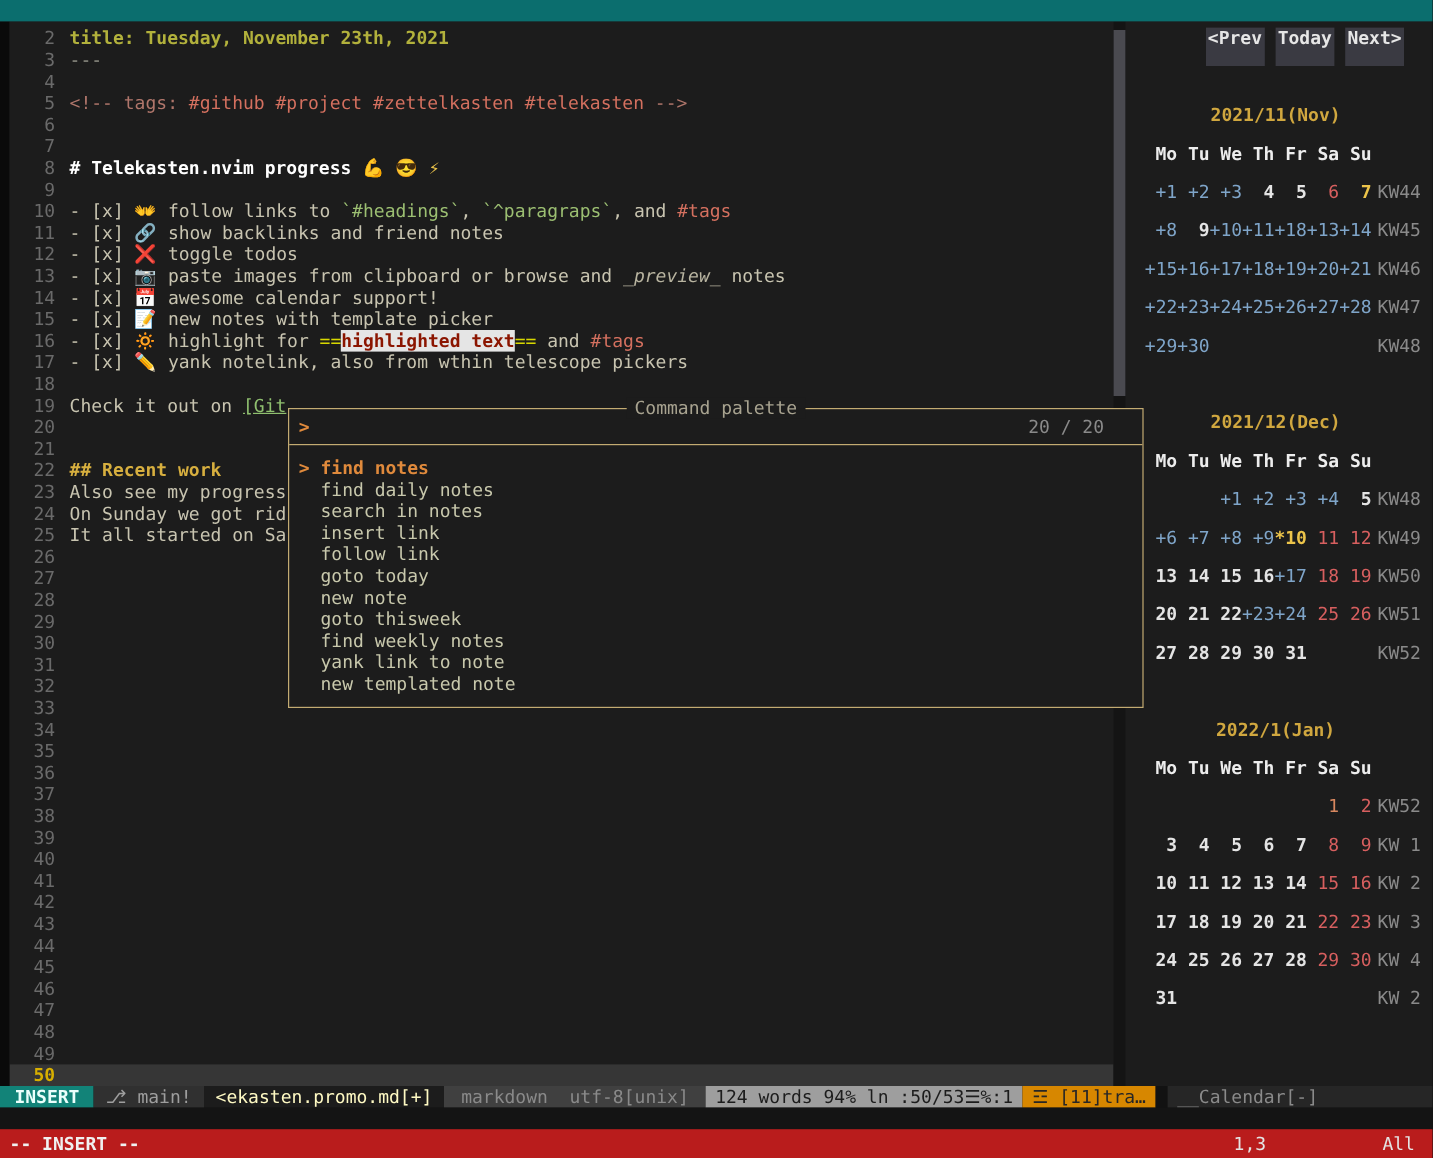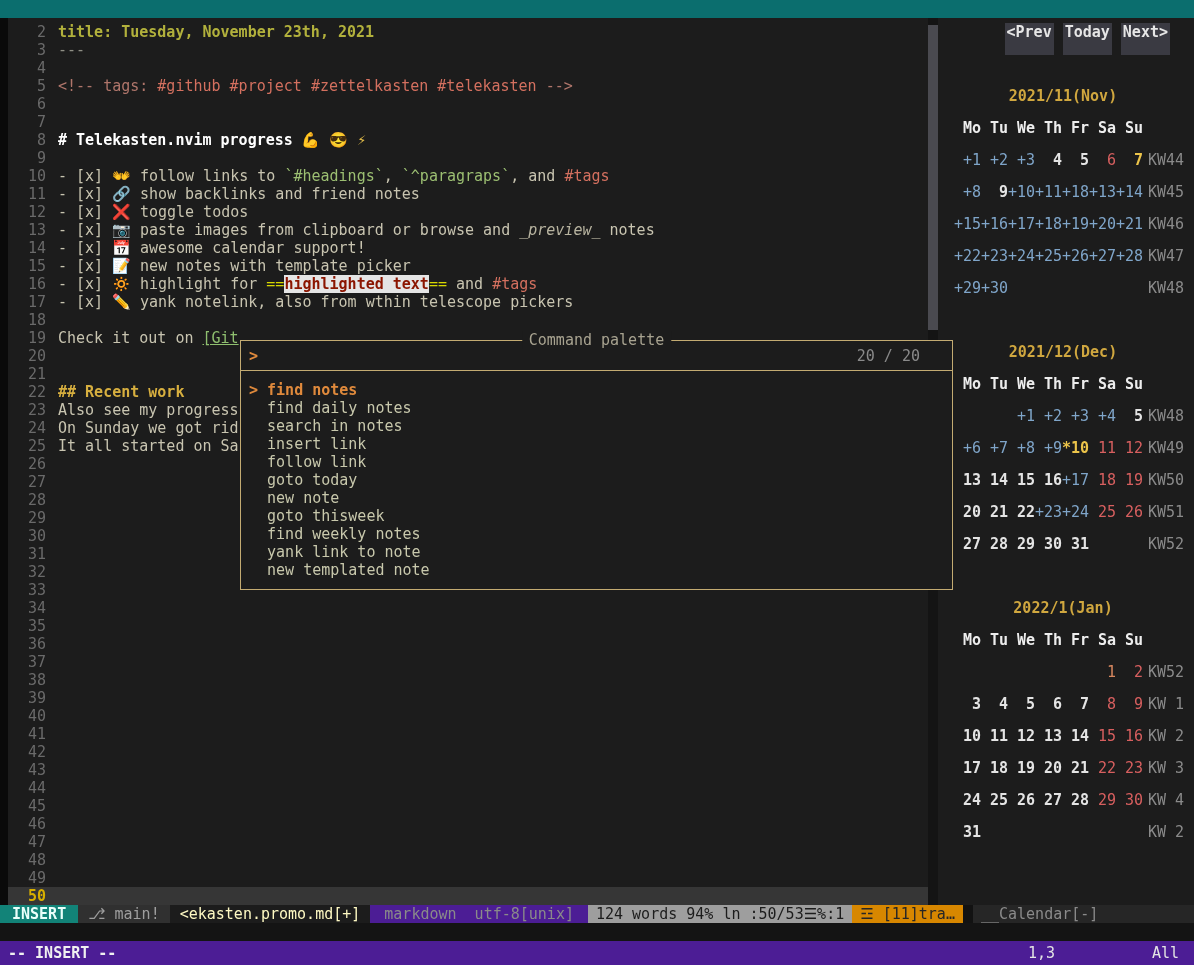--- a/index.html
+++ b/index.html
@@ -60,28 +60,28 @@
   .pcounter { margin-left:auto; margin-right:24px; color:#8a8a8a; }
   #palette-results { padding-top:10px; }
   .pitem { height:18px; white-space:pre; color:#c8c8ac; padding-left:8px; }
   .pitem.sel { color:#e08a3c; font-weight:bold; }
   
   #statusbar { position:absolute; left:0; top:905px; width:100%; height:18px; display:flex; background:#121212; white-space:pre; }
   .seg { display:inline-block; height:18px; }
   .smode { background:#128378; color:#eafffb; font-weight:bold; padding:0 12px; }
   .sbranch { background:#303030; color:#9e9e9e; padding:0 10px; }
   .sfile { background:#1c1c1c; color:#fef9c3; padding:0 10px; }
-  .sftype { background:#4c1d95; color:#8a8a8a; padding:0 14px; }
+  .sftype { background:#404040; color:#8a8a8a; padding:0 14px; }
   .spos { background:#9e9e9e; color:#1c1c1c; padding:0 8px; }
   .swarn { background:#d78700; color:#262626; padding:0 8px; }
   .sgap { width:10px; background:#121212; }
   .scal { flex:1; background:#262626; color:#8a8a8a; padding-left:8px; }
   
   #cmdline { position:absolute; left:0; top:923px; width:100%; height:18px; background:#141414; color:#d8d8d8; padding-left:2px; white-space:pre; }
-  #modeline { position:absolute; left:0; top:941px; width:100%; height:24px; background:#4c1d95; padding-top:3px; }
+  #modeline { position:absolute; left:0; top:941px; width:100%; height:24px; background:#b91c1c; padding-top:3px; }
   #mode-msg { position:absolute; left:8px; color:#f0f0f0; font-weight:bold; }
   #ruler { position:absolute; left:1028px; color:#e4e4e4; }
   #scrollpos { position:absolute; left:1152px; color:#e4e4e4; }
 </style>
 </head>
 <body>
 
 <div id="screen">
 
   <div id="tmuxbar">

